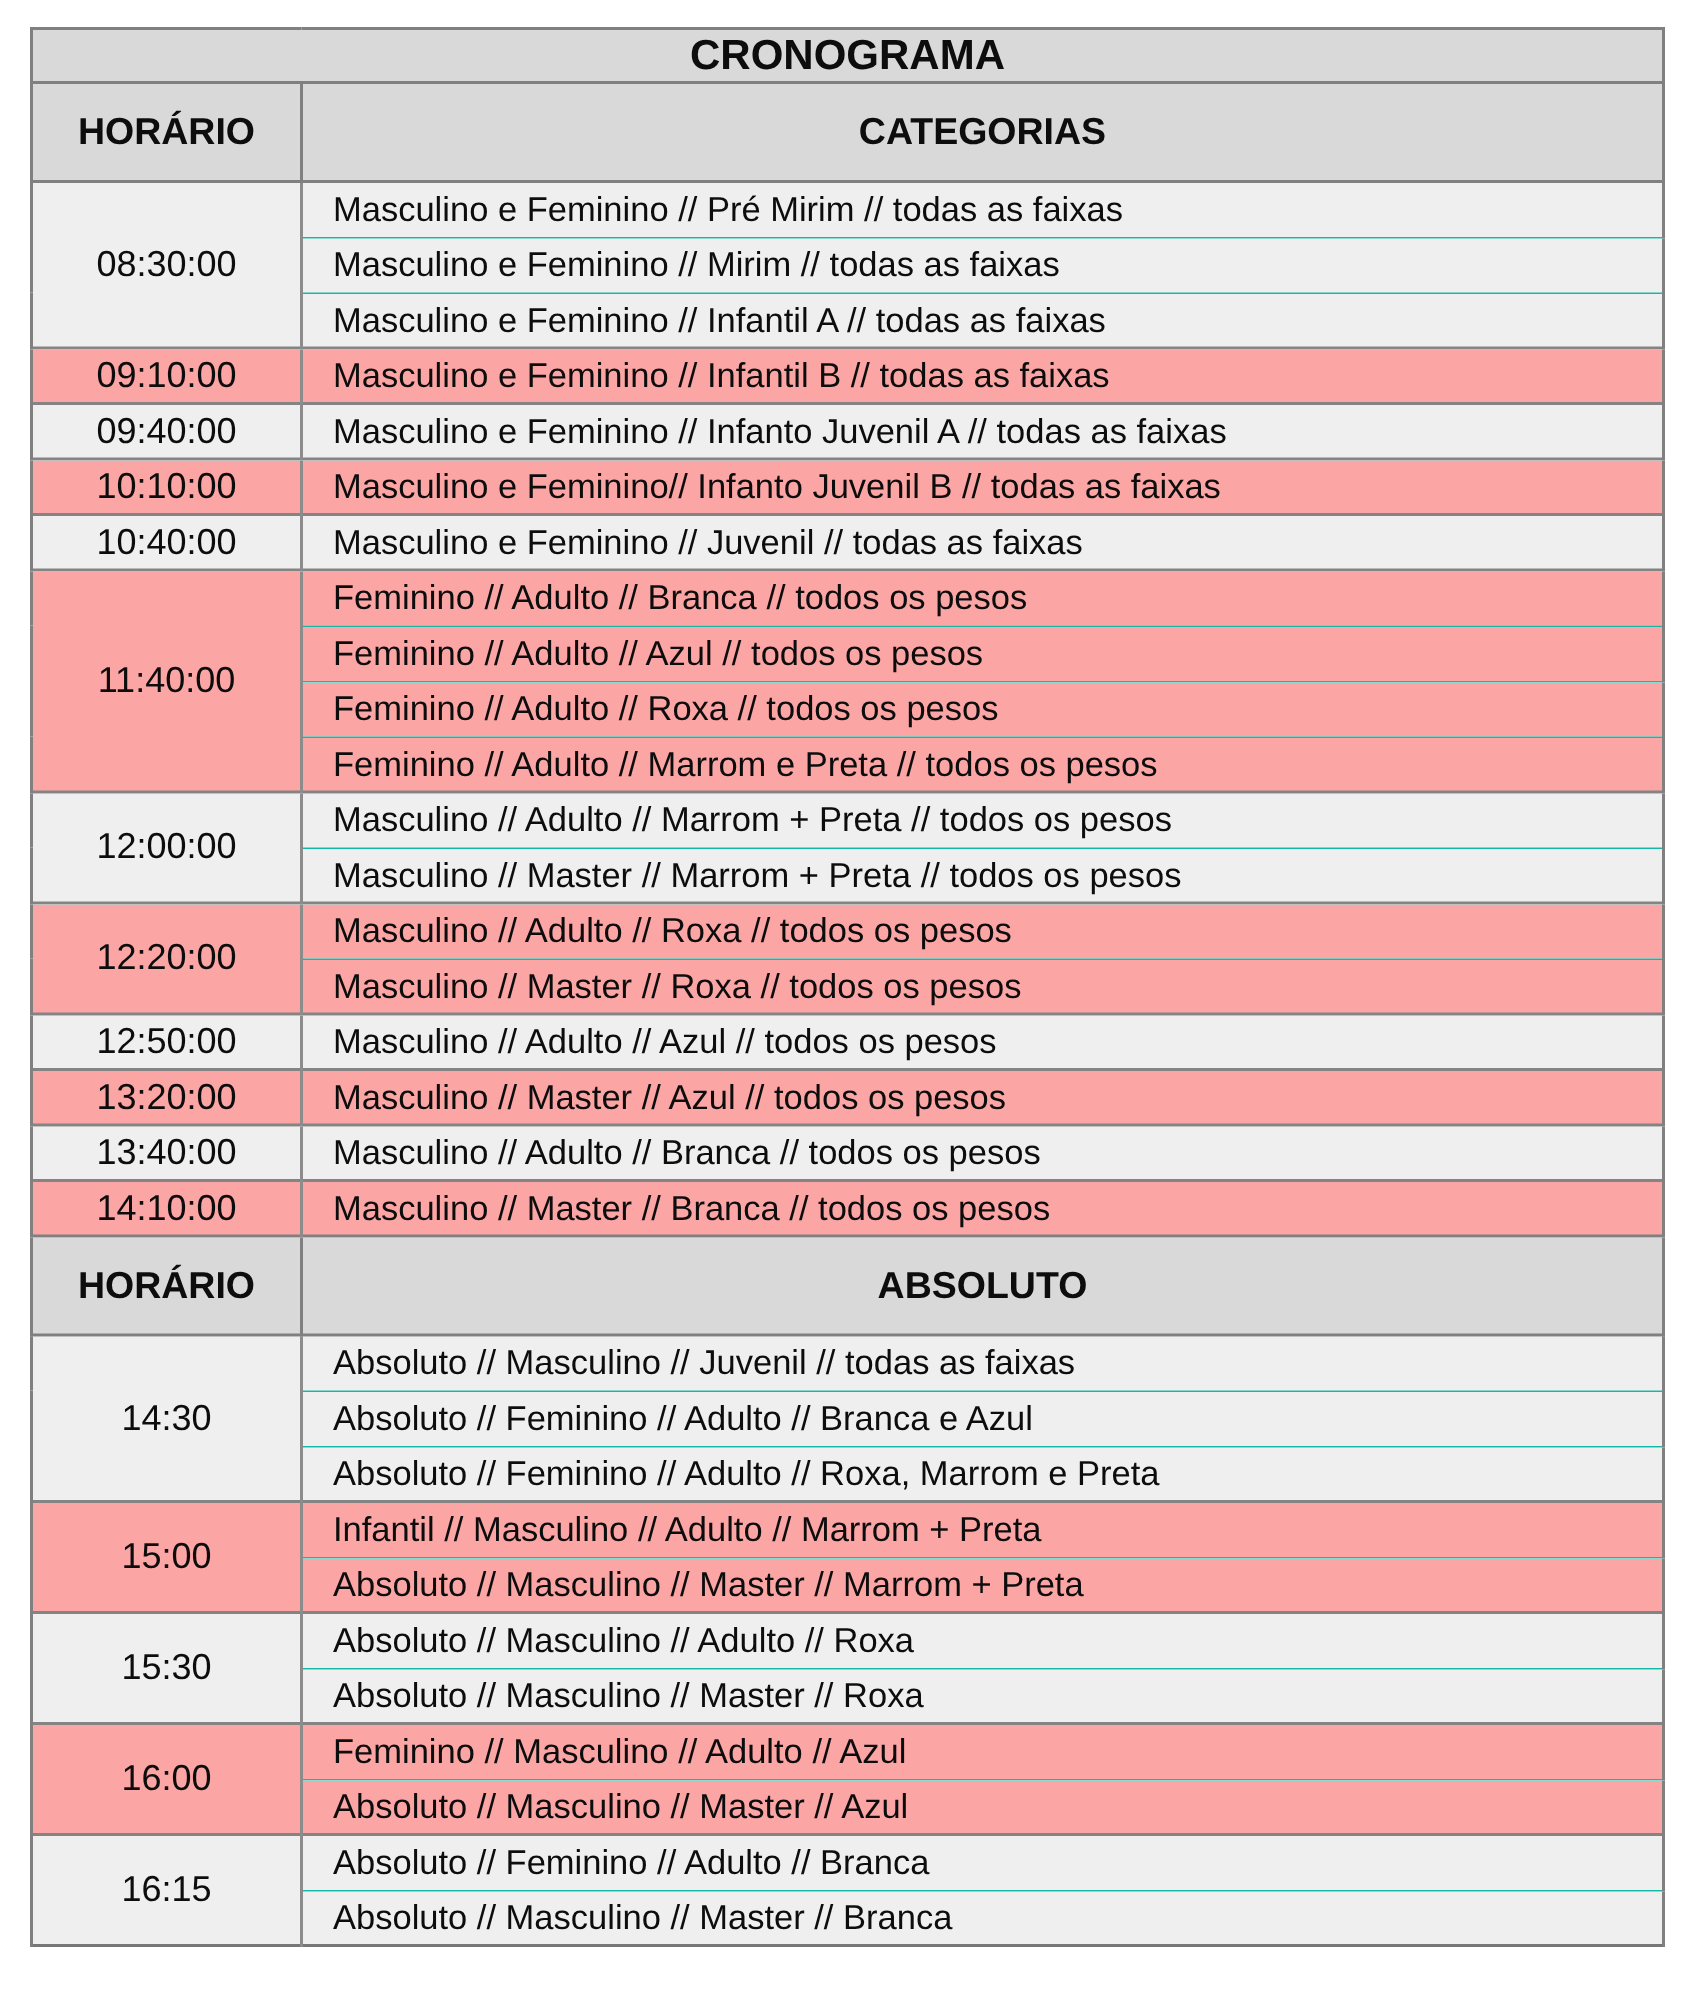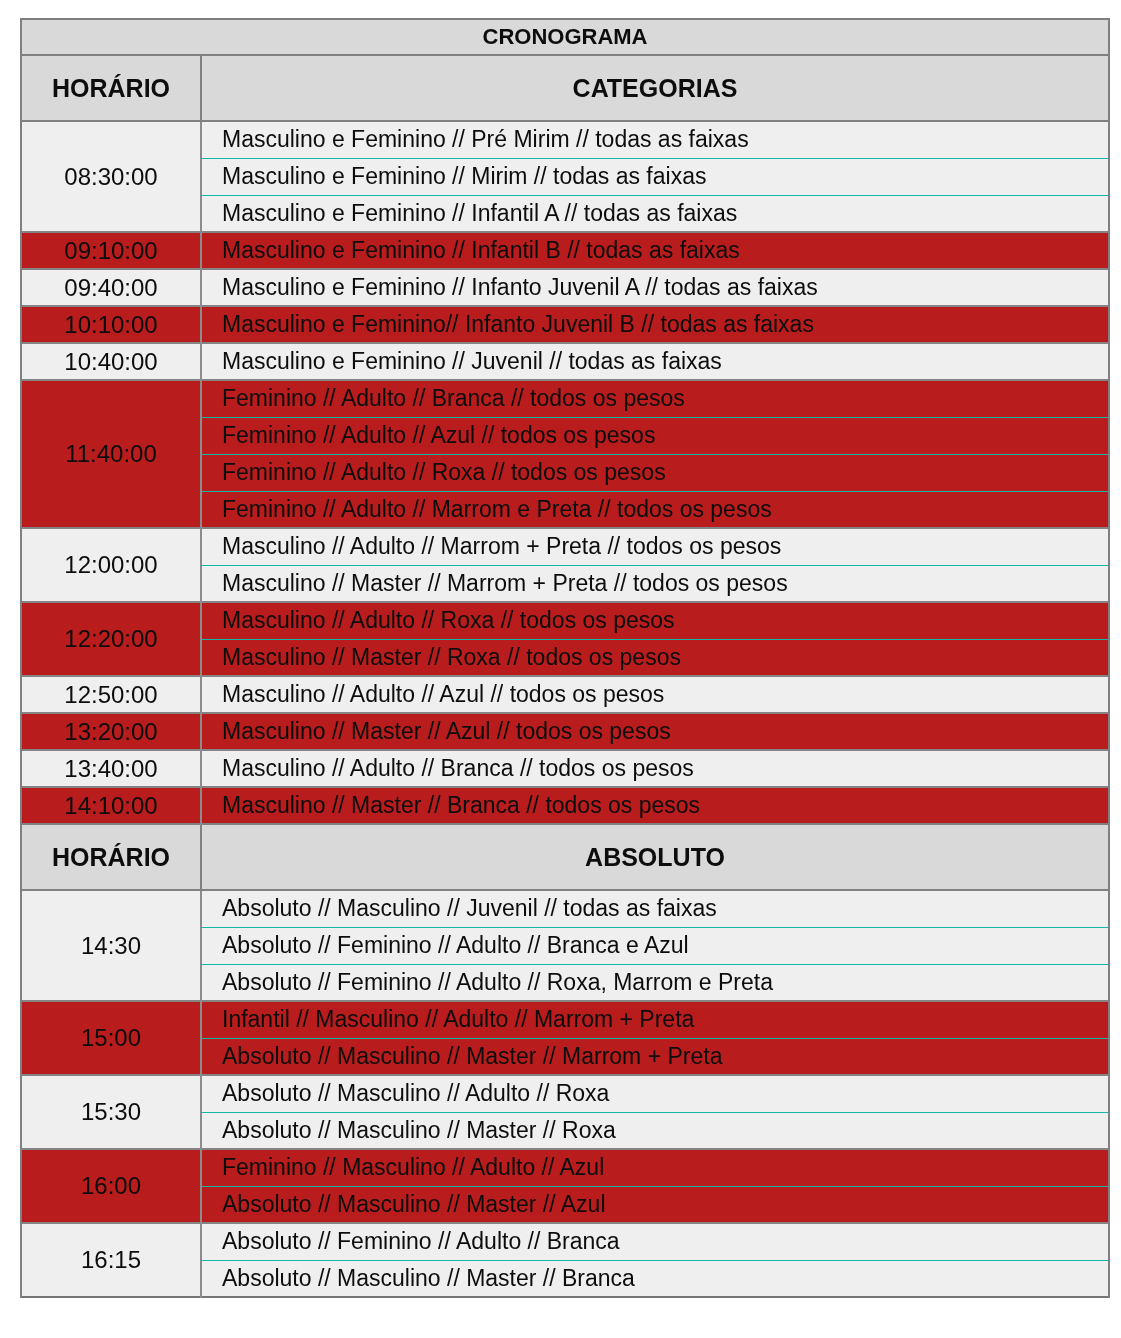--- a/index.html
+++ b/index.html
@@ -29,21 +29,21 @@
     white-space: nowrap;
     color: #0d0d0d;
     border: 1px solid #14b8a6;
     vertical-align: middle;
   }
   
   tr.title-row td {
     height: 36px;
     background: #d9d9d9;
     font-weight: bold;
-    font-size: 22px;
+    font-size: 28px;
     text-align: center;
     border: 2px solid #808080;
   }
   
   tr.section-header th {
     height: 66px;
     background: #d9d9d9;
     font-weight: bold;
     font-size: 25px;
     text-align: center;
@@ -58,21 +58,21 @@
     border-right: 2px solid #8c8c8c;
   }
   td.cat-cell {
     font-size: 23px;
     text-align: left;
     padding: 0 0 0 20px;
     border-right: 2px solid #808080;
   }
   tr.group-start td { border-top: 2px solid #848484; }
   .tone-gray { background: #efefef; }
-  .tone-pink { background: #b91c1c; }
+  .tone-pink { background: #fca5a5; }
 </style>
 </head>
 <body>
 
 <div class="page">
   <table class="schedule">
     <colgroup>
       <col class="col-time">
       <col class="col-cat">
     </colgroup>

